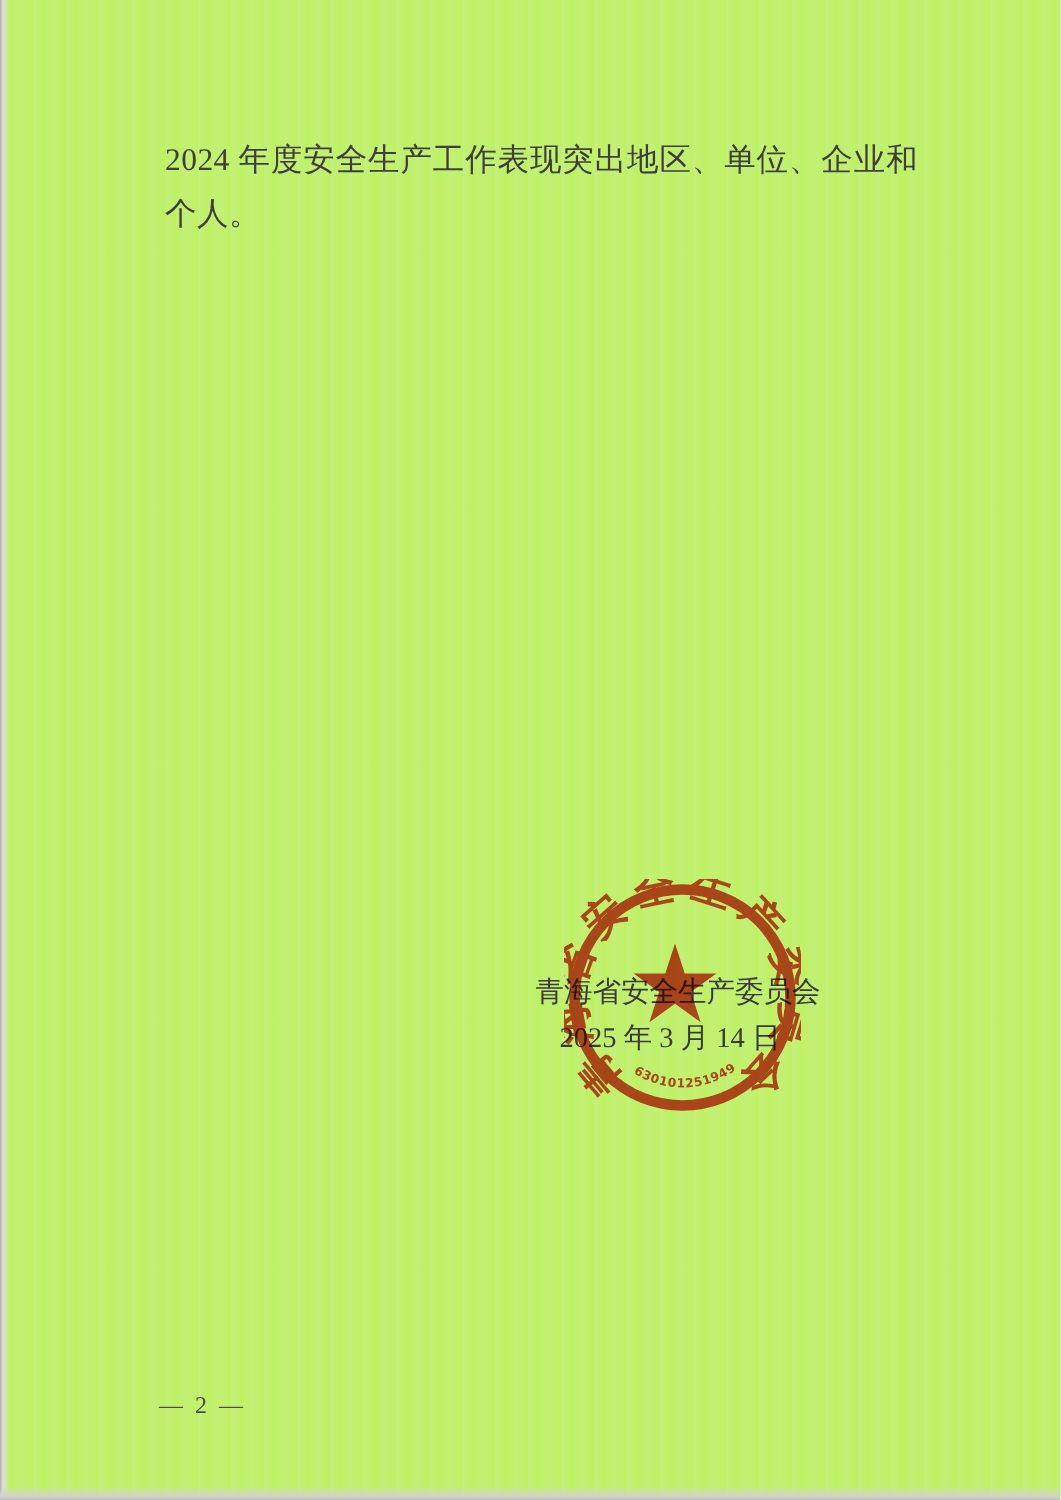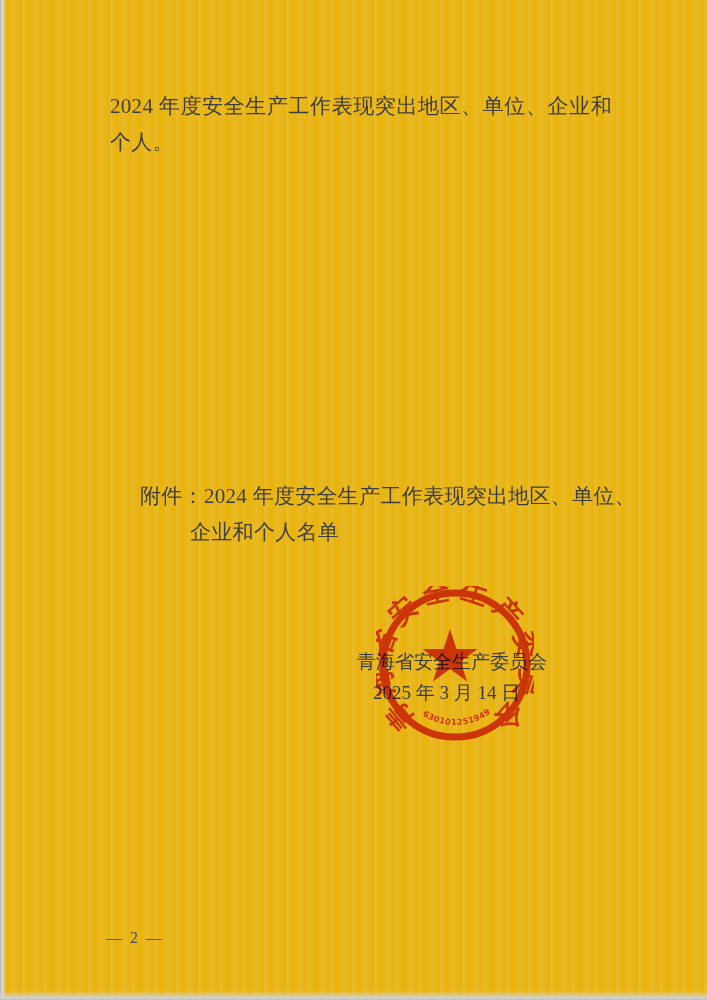--- a/index.html
+++ b/index.html
@@ -4,21 +4,21 @@
 <style>
   html, body {
     margin: 0;
     padding: 0;
     background: #e9e9e9;
   }
   .page {
     position: relative;
     width: 707px;
     height: 1000px;
-    background: #eab308;
+    background: #bef264;
     overflow: hidden;
     font-family: "Liberation Serif", "DejaVu Serif", serif;
     color: #3e3e3e;
   }
   
   .edge-left {
     position: absolute;
     left: 0; top: 0; bottom: 0;
     width: 6px;
     background: linear-gradient(to right, #adadad 0px, #dedede 2px, rgba(240,240,240,0) 6px);
@@ -120,21 +120,20 @@
 <body>
 
 <div class="page">
 
   <div class="scan-streaks"></div>
 
   <div class="content">
     <p class="para">2024 年度安全生产工作表现突出地区、单位、企业和个人。</p>
   </div>
 
-  <div class="attachment"><span>附件：</span><span>2024 年度安全生产工作表现突出地区、单位、企业和个人名单</span></div>
 
   <div class="sig-org">青海省安全生产委员会</div>
 
   <div class="sig-date">2025 年 3 月 14 日</div>
 
   <svg class="seal" viewBox="0 0 158 158" xmlns="http://www.w3.org/2000/svg">
     <defs>
       <path id="seal-text-arc" d="M 46 136.2 A 66 66 0 1 1 112 136.2" fill="none"></path>
       <path id="seal-num-arc" d="M 44.6 128.1 A 60 60 0 0 0 113.4 128.1" fill="none"></path>
     </defs>

